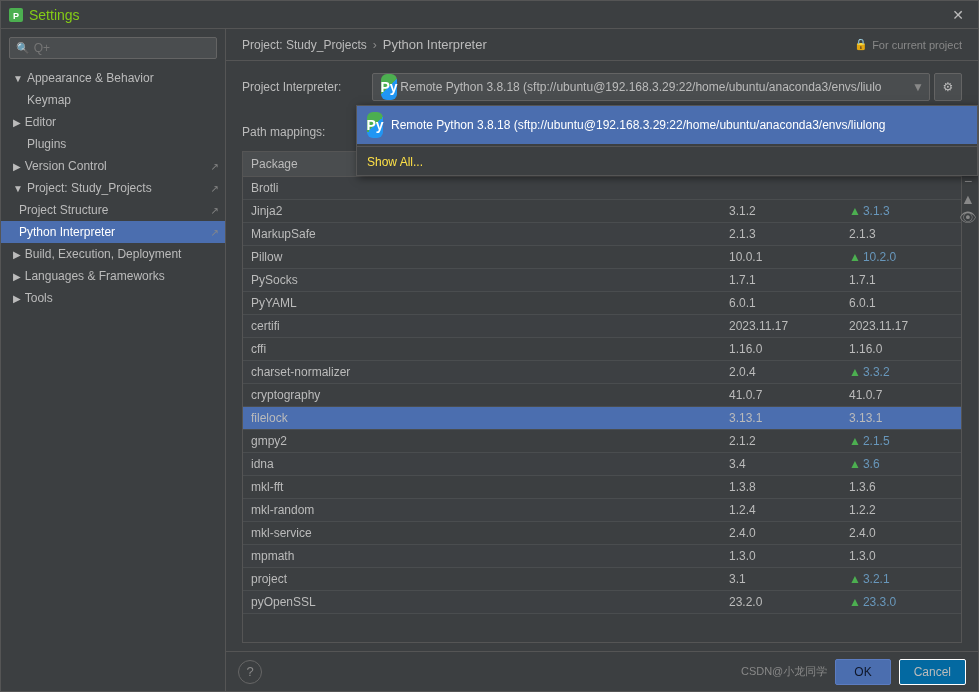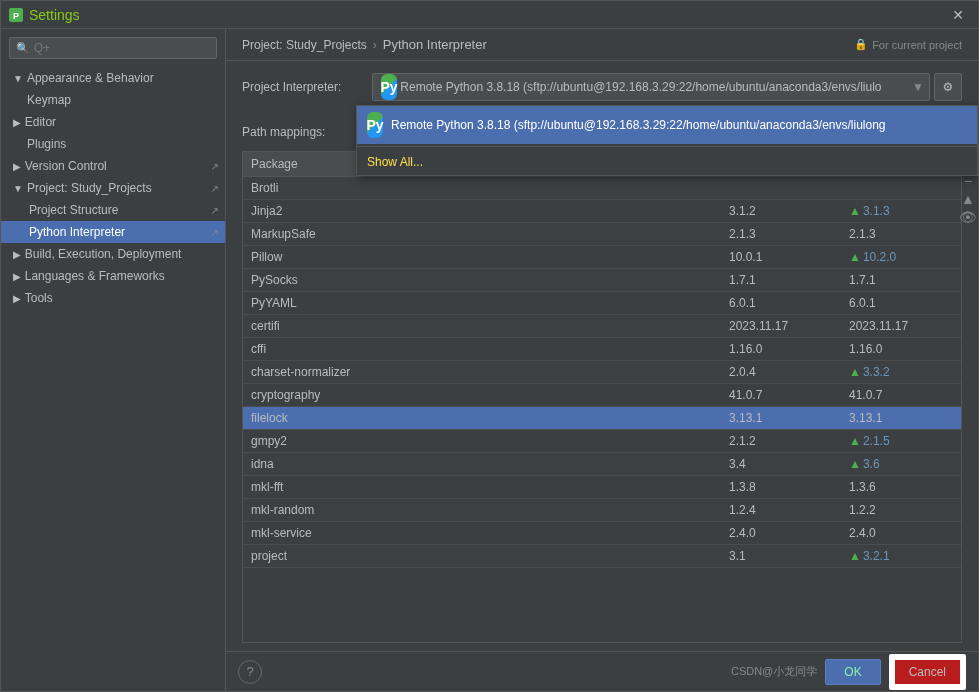--- a/index.html
+++ b/index.html
@@ -91,21 +91,21 @@
       margin-right: 4px;
       font-size: 10px;
     }
     .nav-item .ext-icon {
       position: absolute;
       right: 6px;
       font-size: 10px;
       color: #888;
     }
     .nav-subitem {
-      padding: 4px 8px 4px 28px;
+      padding: 4px 8px 4px 18px;
       cursor: pointer;
       display: flex;
       align-items: center;
       color: #bbbbbb;
       font-size: 12px;
       position: relative;
     }
     .nav-subitem.active {
       background: #4b6eaf;
       color: white;
@@ -365,29 +365,29 @@
       font-size: 13px;
     }
     .footer-buttons {
       display: flex;
       gap: 8px;
       align-items: center;
     }
     .btn-ok {
       background: #4b6eaf;
       border: 1px solid #5c7cc0;
-      color: #86efac;
+      color: #0f172a;
       padding: 5px 18px;
       cursor: pointer;
       font-size: 12px;
       border-radius: 2px;
     }
     .btn-cancel {
-      background: #b91c1c;
-      border: 6px solid #ffffff;
+      background: #0369a1;
+      border: 1px solid #ffffff;
       color: #bbbbbb;
       padding: 5px 14px;
       cursor: pointer;
       font-size: 12px;
       border-radius: 2px;
     }
     .watermark {
       color: #888;
       font-size: 11px;
       margin-left: 3px;
@@ -589,23 +589,33 @@
       <td>mkl-random</td>
       <td>1.2.4</td>
       <td class="">1.2.2</td>
     </tr>
                 <tr>
       <td>mkl-service</td>
       <td>2.4.0</td>
       <td class="">2.4.0</td>
     </tr>
                 <tr>
+      <td>mpmath</td>
+      <td>1.3.0</td>
+      <td class="">1.3.0</td>
+    </tr>
+                <tr>
       <td>project</td>
       <td>3.1</td>
       <td class="version-up"><span class="up-arrow">▲</span>3.2.1</td>
+    </tr>
+                <tr>
+      <td>pyOpenSSL</td>
+      <td>23.2.0</td>
+      <td class="version-up"><span class="up-arrow">▲</span>23.3.0</td>
     </tr>
               </tbody>
           </table>
         </div>
         <div class="table-actions">
           <button class="action-btn" title="Add">+</button>
           <button class="action-btn" title="Remove">−</button>
           <button class="action-btn" title="Upgrade">▲</button>
           <button class="action-btn" title="Show">👁</button>
         </div>

